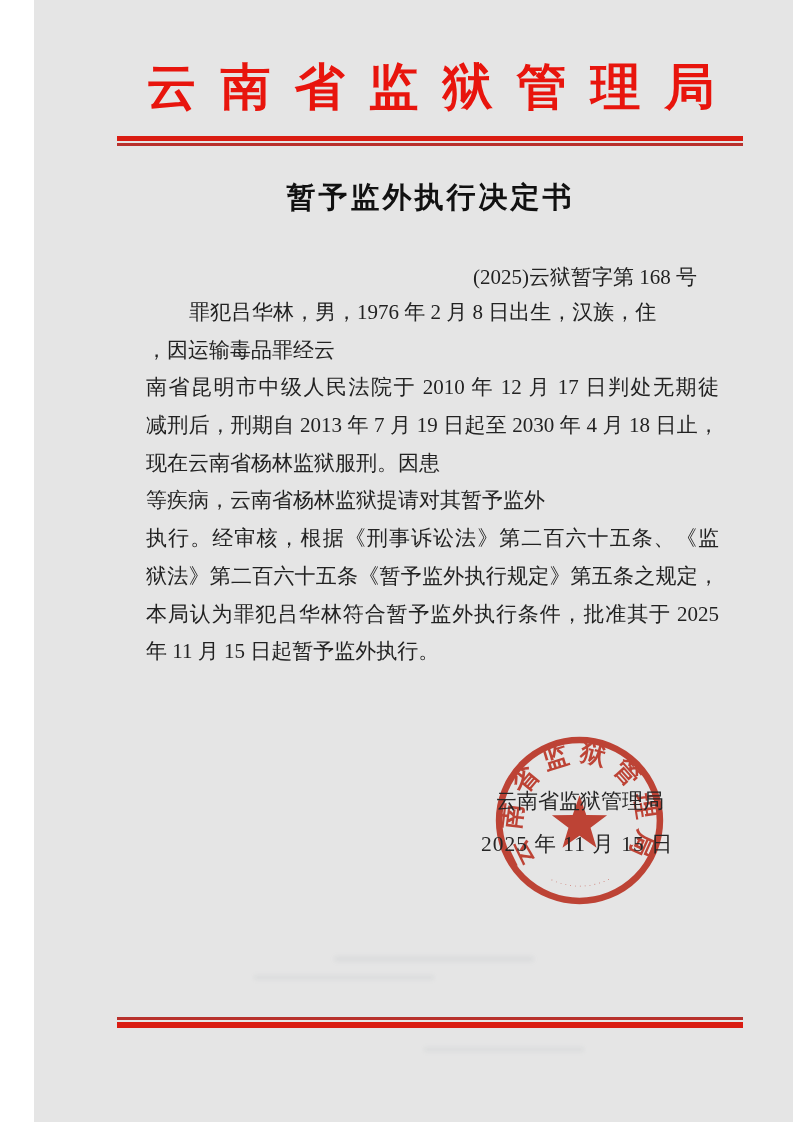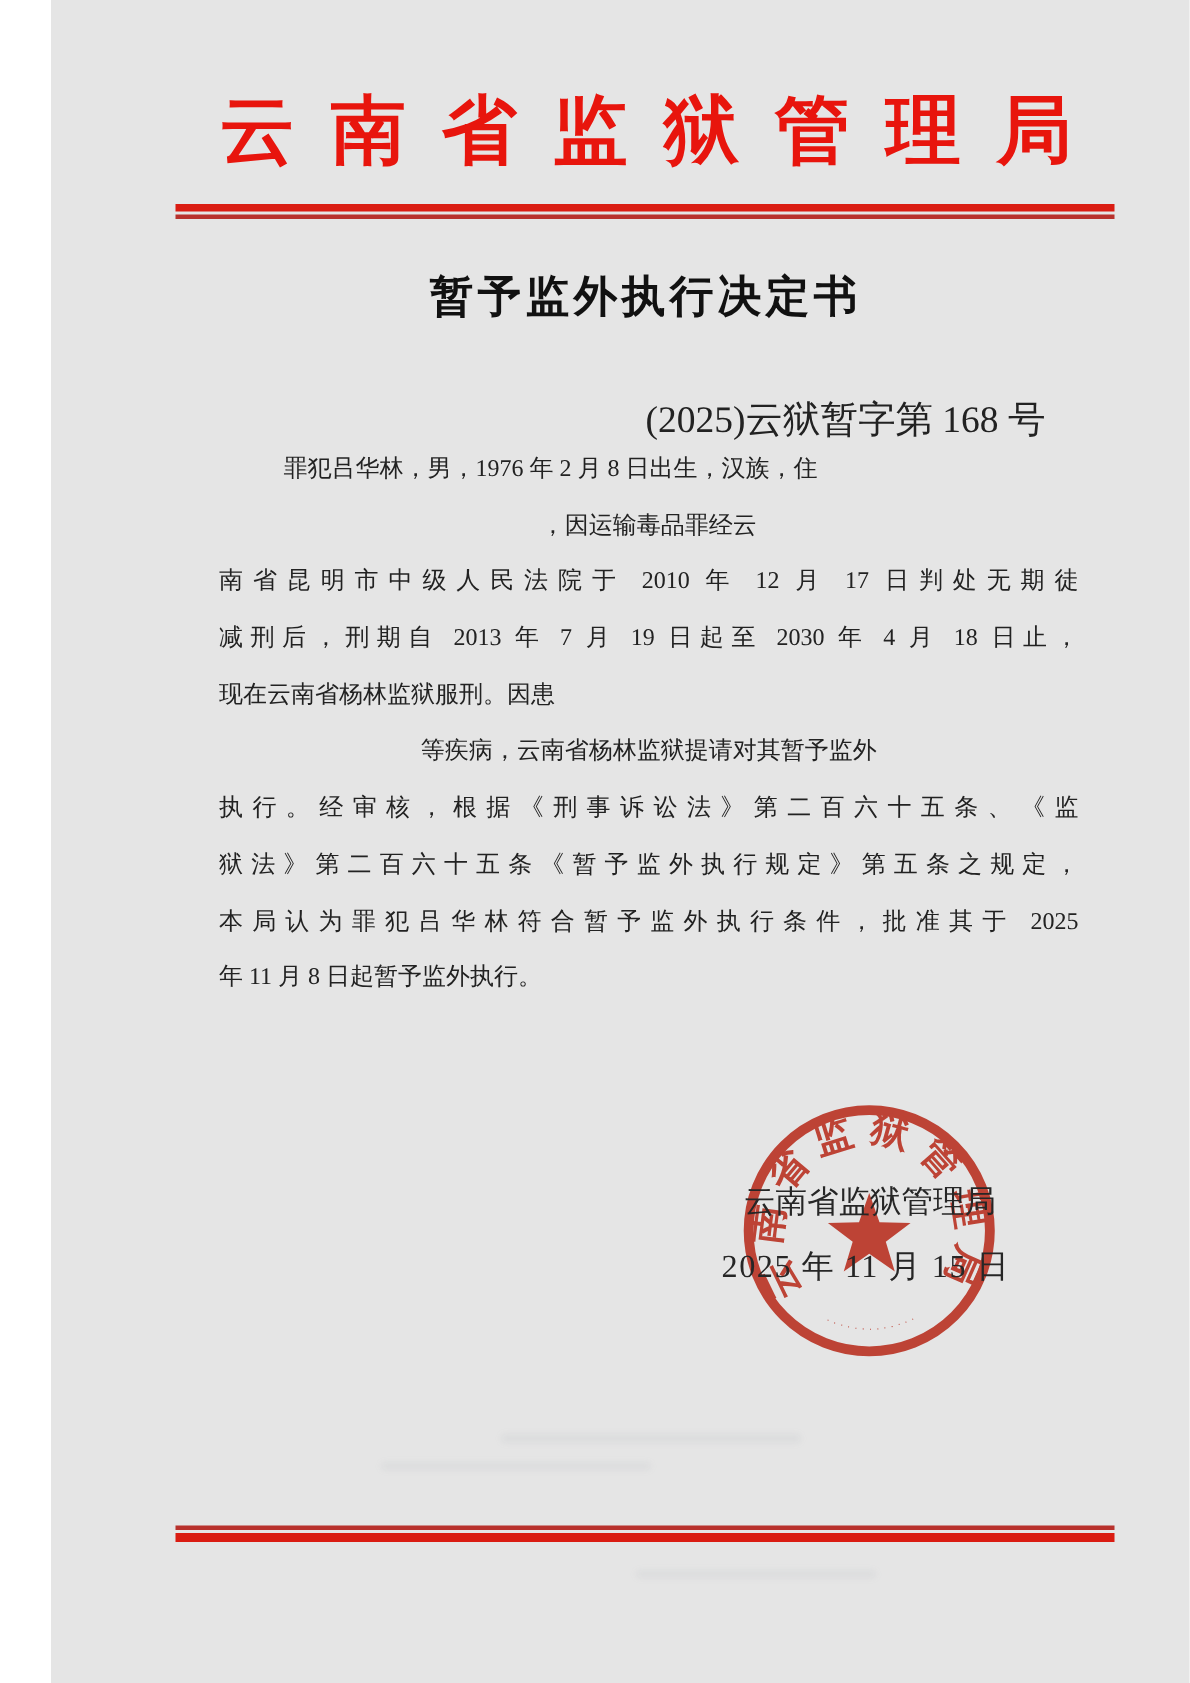--- a/index.html
+++ b/index.html
@@ -33,31 +33,31 @@
   
   .doc-title{
     position:absolute;top:178px;left:0;right:0;
     text-align:center;
     font-size:29px;font-weight:bold;letter-spacing:3px;
     color:#111;
     white-space:nowrap;
   }
   .doc-number{
     position:absolute;top:263px;right:130px;
-    font-size:25px;color:#222;
+    font-size:21px;color:#222;
     white-space:nowrap;
   }
   
   .body-text{
     position:absolute;top:294px;left:112px;width:573px;
-    font-size:16px;line-height:37.7px;color:#222;
+    font-size:21px;line-height:37.7px;color:#222;
   }
   .bl{height:37.7px;white-space:nowrap;}
   .bl.just{white-space:normal;text-align:justify;text-align-last:justify;}
-  .bl.right{text-align:center;}
+  .bl.right{text-align:left;}
   .bl.indent{text-indent:43px;}
   
   .sig-org{
     position:absolute;top:787px;left:462px;z-index:3;
     font-size:21px;color:#262626;white-space:nowrap;
   }
   .sig-date{
     position:absolute;top:829px;left:447px;z-index:3;
     font-size:21.5px;color:#262626;letter-spacing:1px;white-space:nowrap;
   }
@@ -91,21 +91,21 @@
   <div class="body-text">
     <div class="bl indent">罪犯吕华林，男，1976 年 2 月 8 日出生，汉族，住</div>
     <div class="bl right">，因运输毒品罪经云</div>
     <div class="bl just">南省昆明市中级人民法院于 2010 年 12 月 17 日判处无期徒</div>
     <div class="bl just">减刑后，刑期自 2013 年 7 月 19 日起至 2030 年 4 月 18 日止，</div>
     <div class="bl">现在云南省杨林监狱服刑。因患</div>
     <div class="bl right">等疾病，云南省杨林监狱提请对其暂予监外</div>
     <div class="bl just">执行。经审核，根据《刑事诉讼法》第二百六十五条、《监</div>
     <div class="bl just">狱法》第二百六十五条《暂予监外执行规定》第五条之规定，</div>
     <div class="bl just">本局认为罪犯吕华林符合暂予监外执行条件，批准其于 2025</div>
-    <div class="bl">年 11 月 8 日起暂予监外执行。</div>
+    <div class="bl">年 11 月 15 日起暂予监外执行。</div>
   </div>
 
   <div class="sig-org">云南省监狱管理局</div>
   <div class="sig-date">2025 年 11 月 15 日</div>
 
   <div class="seal">
     <svg viewBox="0 0 200 200" xmlns="http://www.w3.org/2000/svg">
       <circle cx="100" cy="100" r="86" fill="none" stroke="#cf3a2a" stroke-width="7"></circle>
       <polygon fill="#cf3a2a" points="100,73 107.3,94 129.5,94.4 111.8,107.8 118.2,129.1 100,116.4 81.8,129.1 88.2,107.8 70.5,94.4 92.7,94"></polygon>
       <defs>

